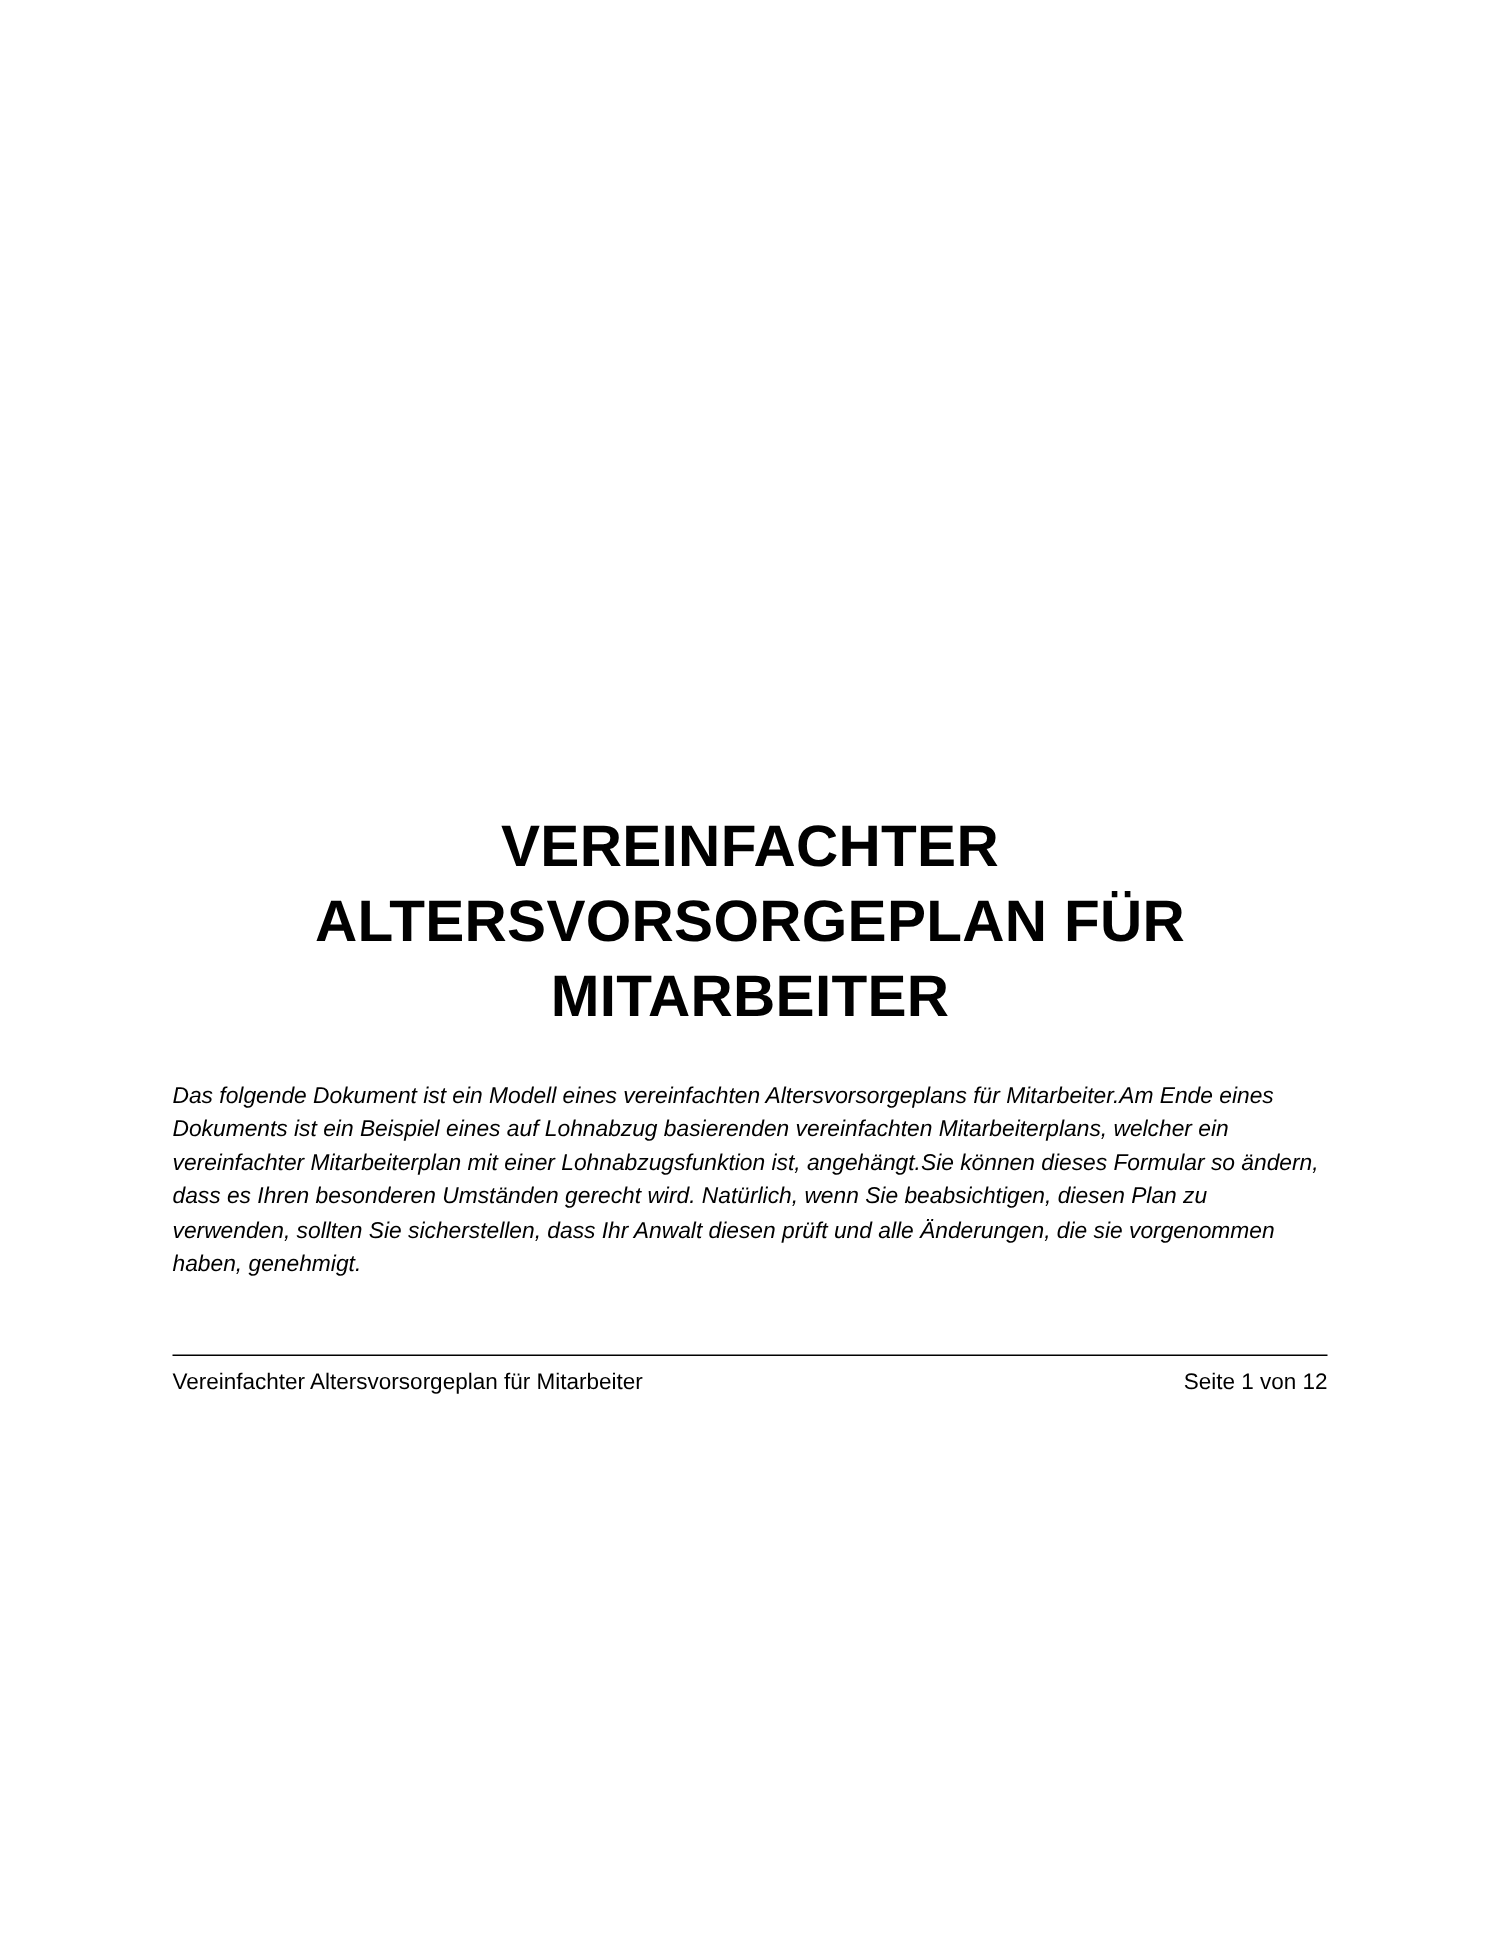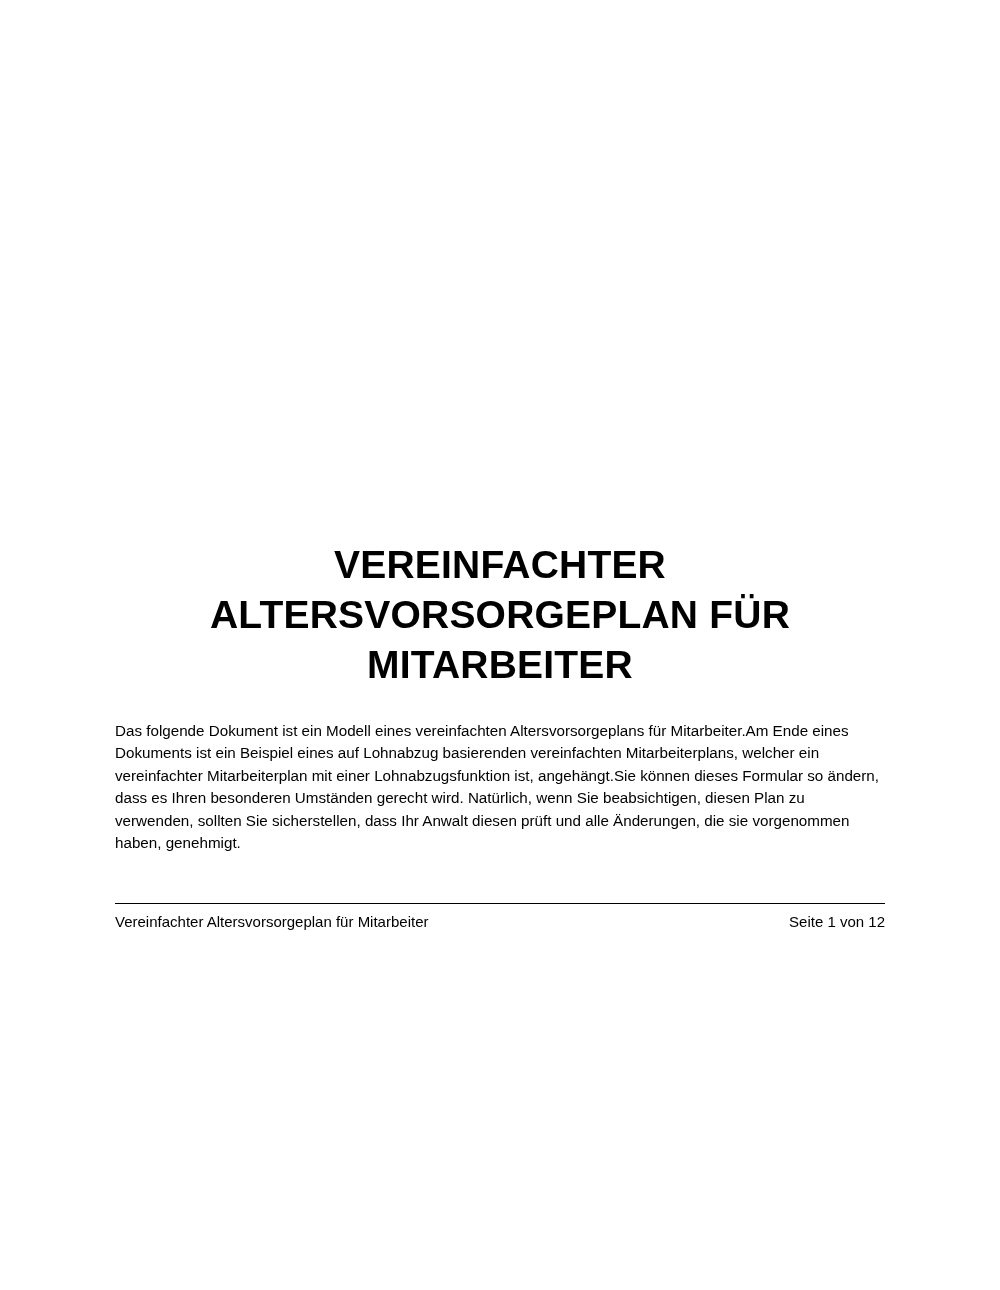--- a/index.html
+++ b/index.html
@@ -32,20 +32,21 @@
     font-weight: bold;
     line-height: 1.28;
     text-align: center;
     letter-spacing: 0.2px;
     margin: 0;
     padding: 0 20px;
   }
   .intro-paragraph {
     margin: 30px 0 0 0;
     font-size: 15.2px;
+    font-style: italic;
     line-height: 1.48;
     text-align: left;
   }
   .footer {
     position: absolute;
     left: 115px;
     right: 115px;
     bottom: 55px;
   }
   .footer-rule {

